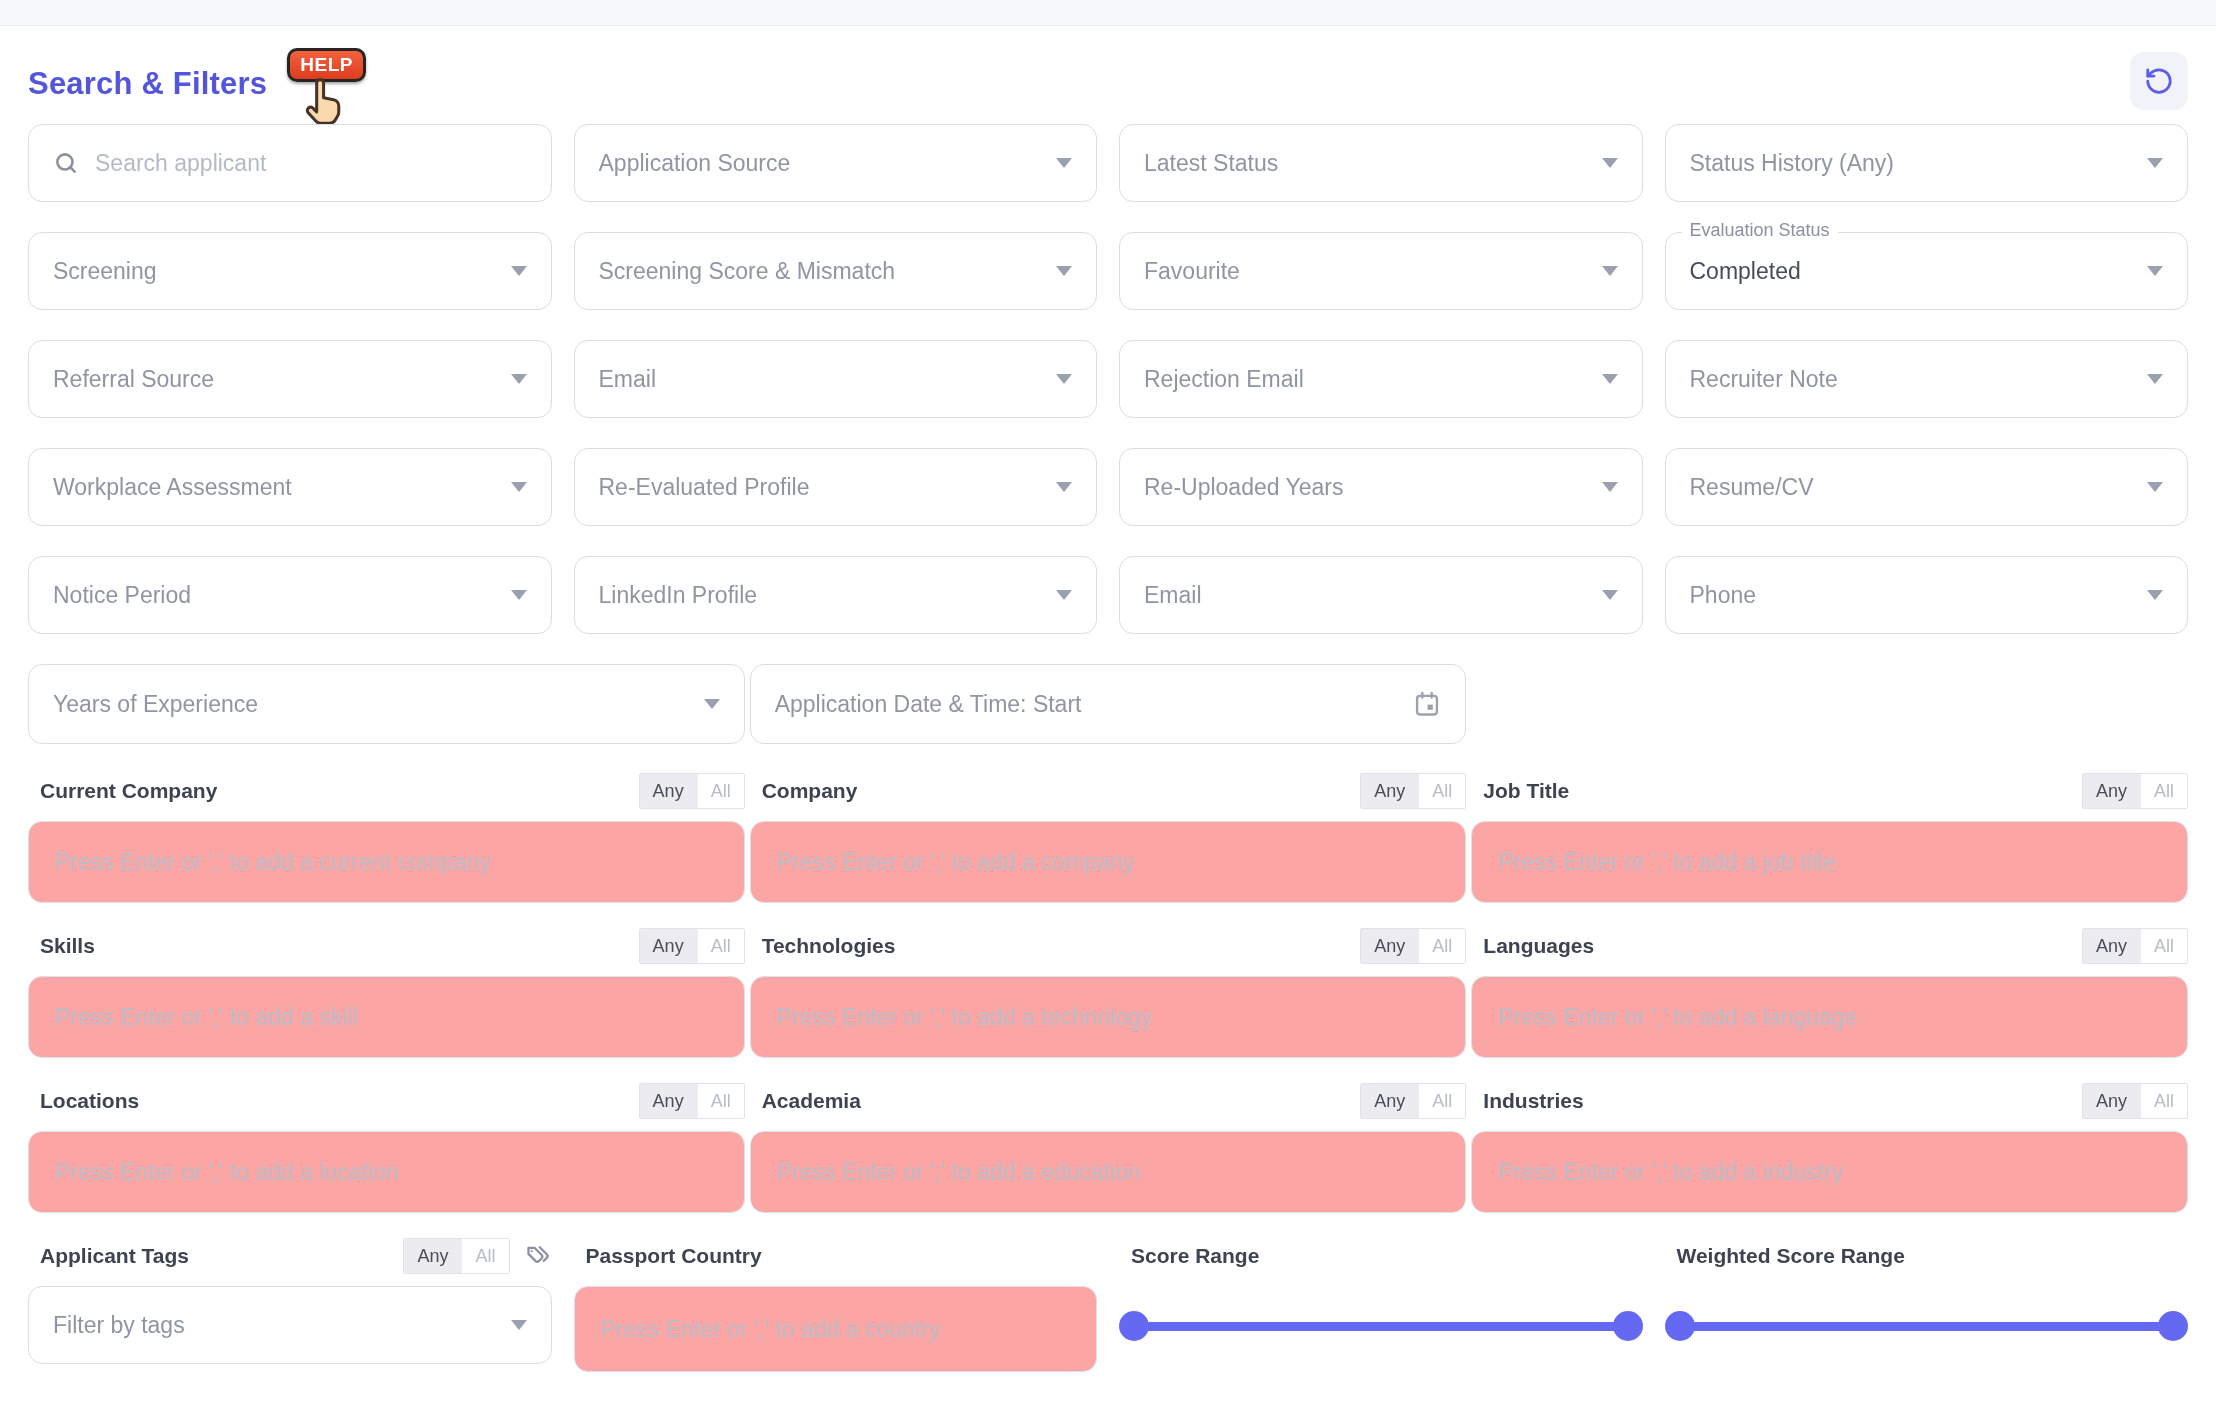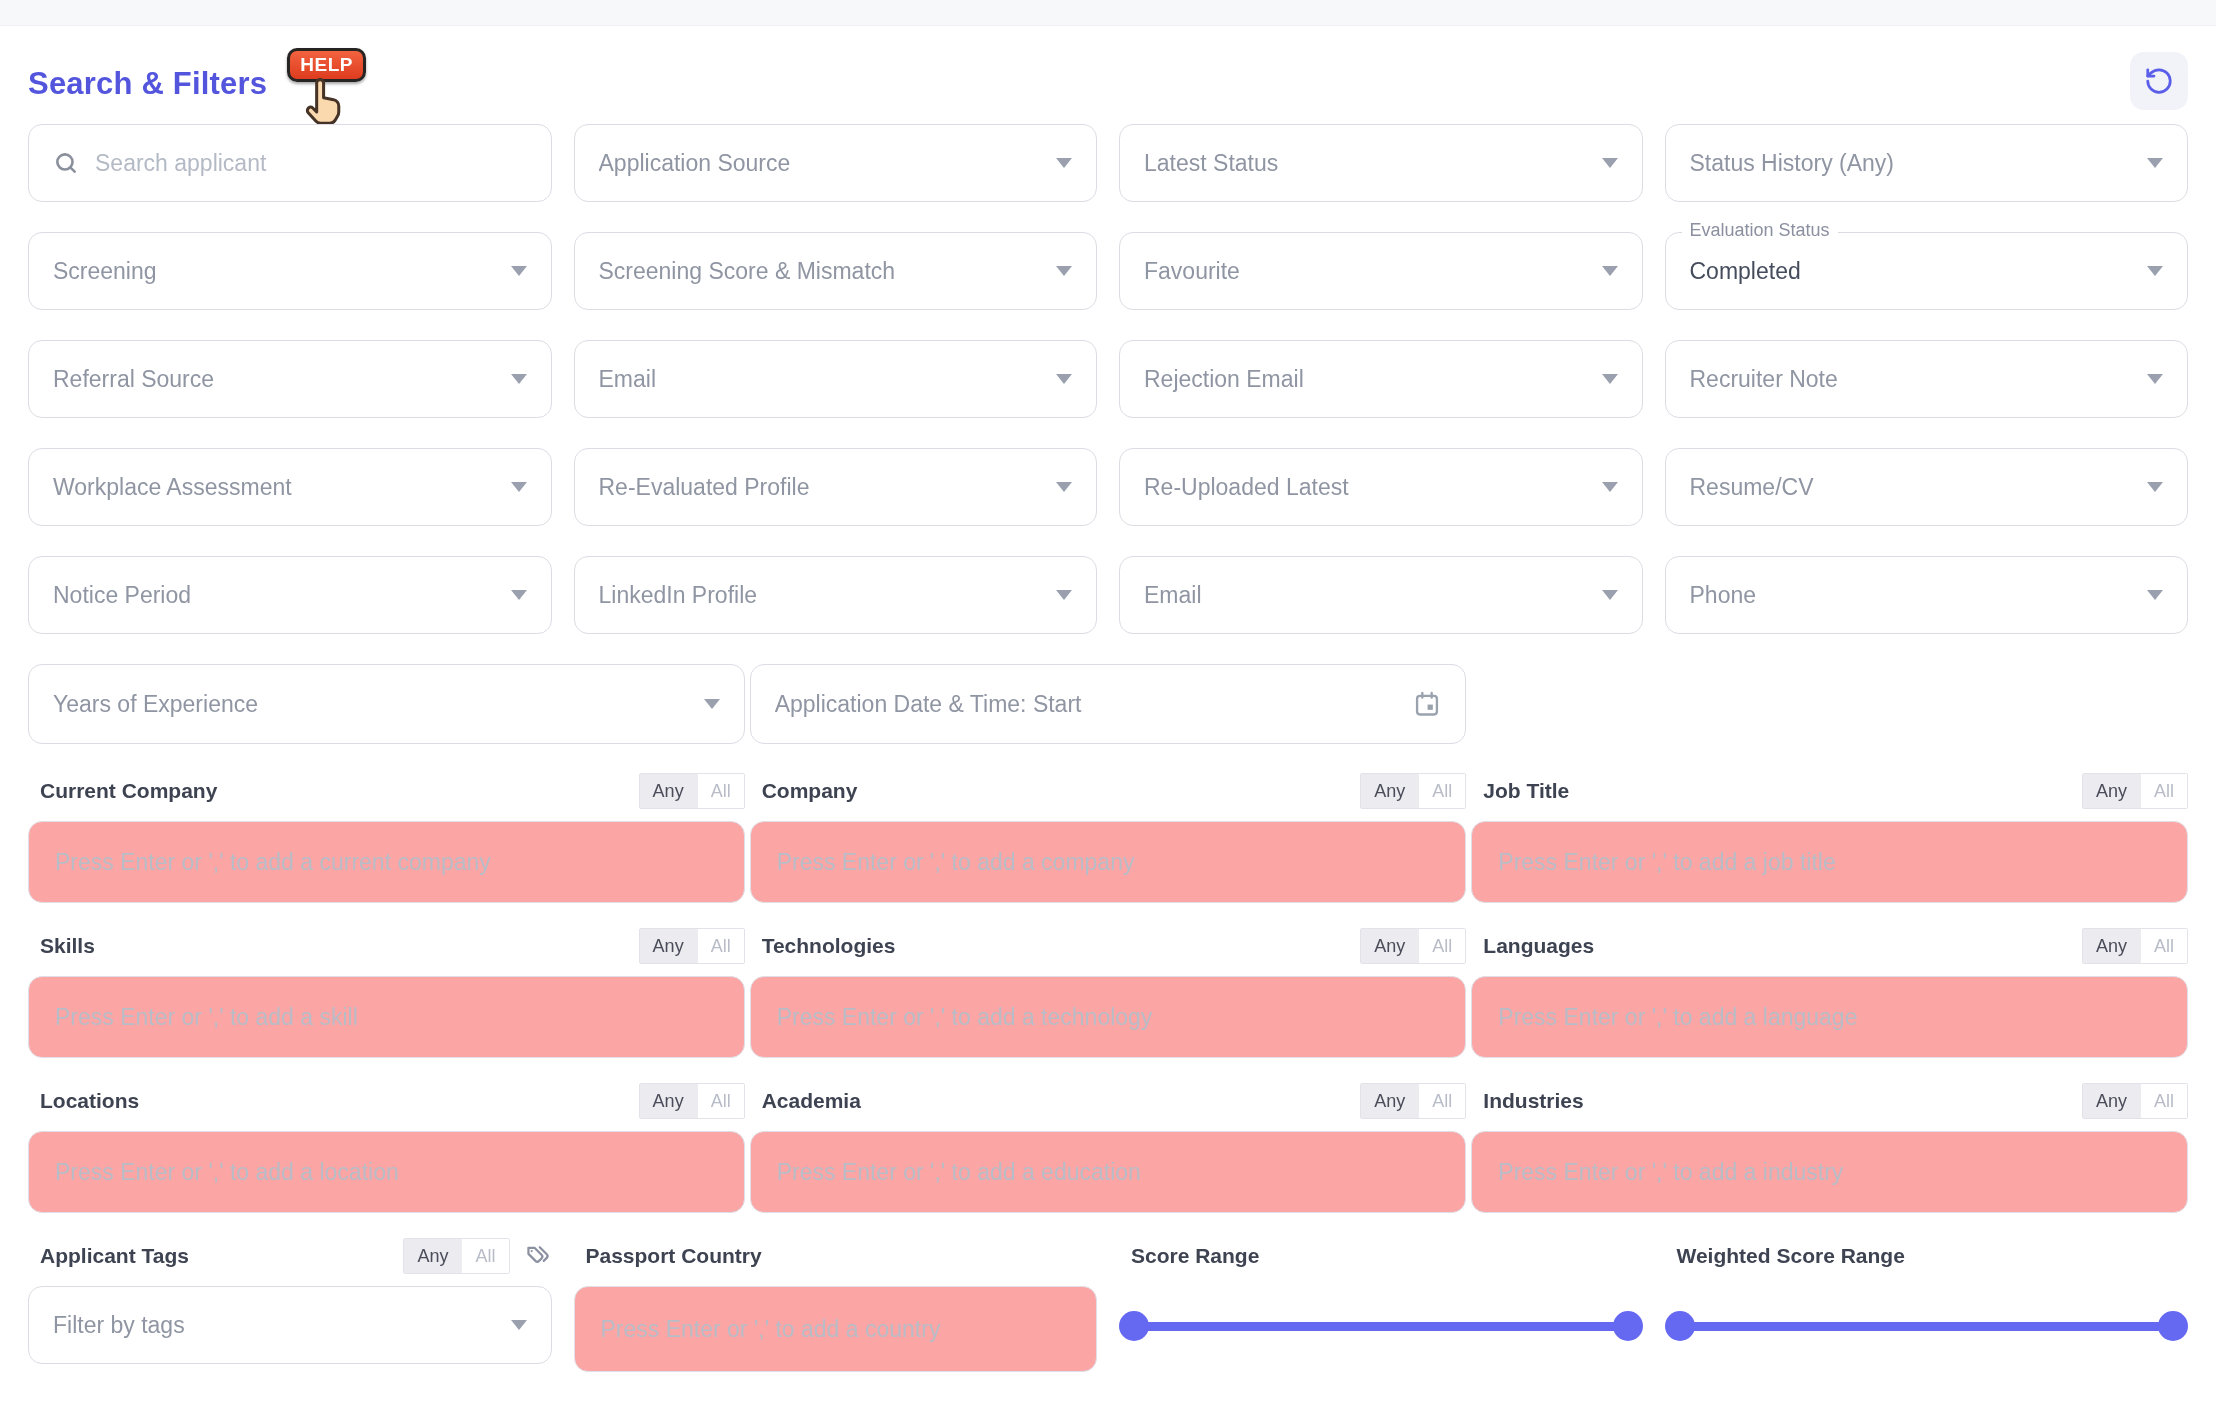--- a/index.html
+++ b/index.html
@@ -170,21 +170,21 @@
     <div class="grid4">
       <div class="field">
         <span class="flabel">Workplace Assessment</span>
         <span class="chevron"></span>
       </div>
       <div class="field">
         <span class="flabel">Re-Evaluated Profile</span>
         <span class="chevron"></span>
       </div>
       <div class="field">
-        <span class="flabel">Re-Uploaded Latest</span>
+        <span class="flabel">Re-Uploaded Years</span>
         <span class="chevron"></span>
       </div>
       <div class="field">
         <span class="flabel">Resume/CV</span>
         <span class="chevron"></span>
       </div>
     </div>
 
     <div class="grid4">
       <div class="field">

